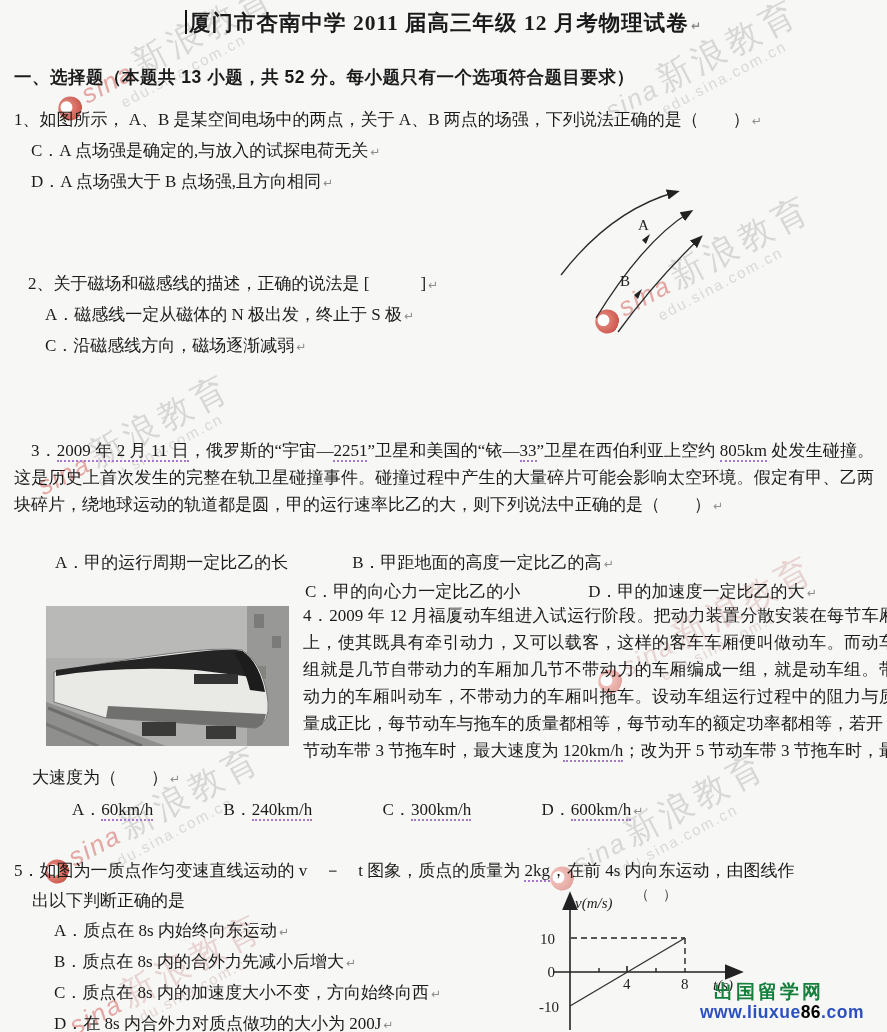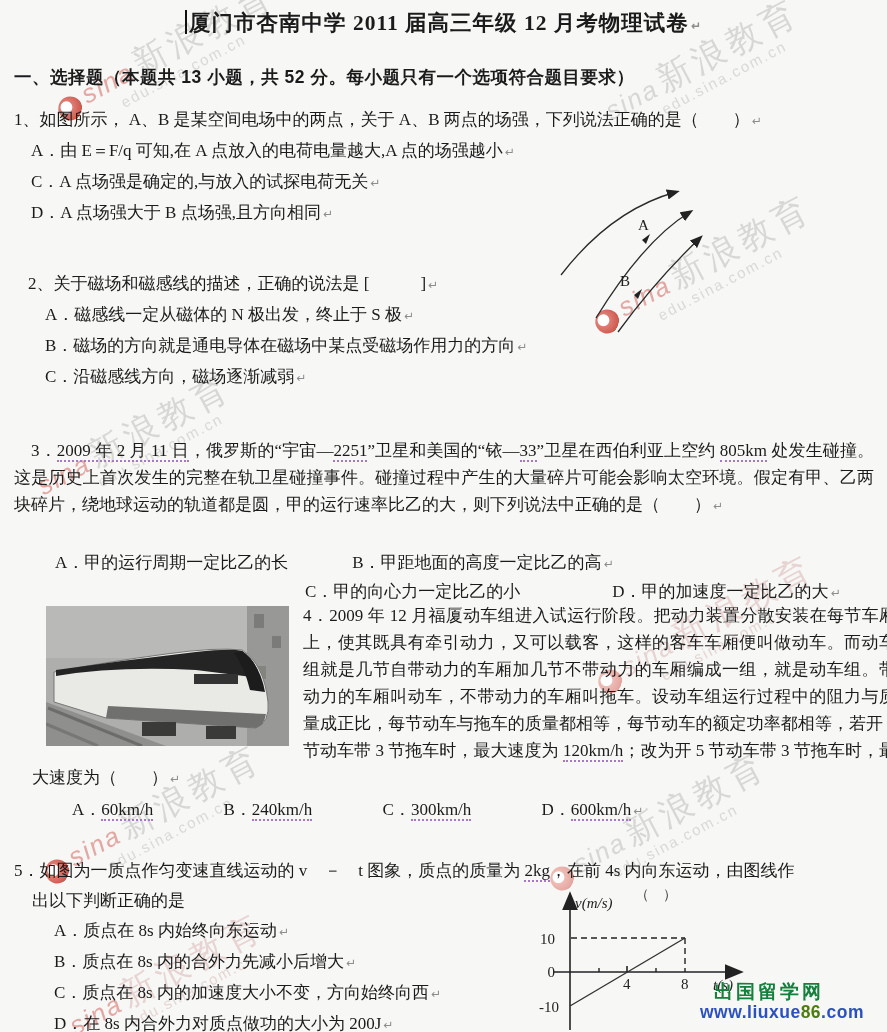--- a/index.html
+++ b/index.html
@@ -29,34 +29,34 @@
   .para{line-height:27px;text-align:justify;}
   .u{border-bottom:2px dotted #a678c8;padding-bottom:0px;}
   .eol{color:#8d8d8d;font-size:12px;margin-left:2px;font-family:"DejaVu Sans",sans-serif;}
   #q1{top:105px;left:14px;}
   #fig1{left:556px;top:182px;}
   #q2{top:269px;left:28px;}
   #q3{top:437px;left:14px;width:860px;}
   #q3row1{top:551px;left:55px;font-size:17px;white-space:nowrap;}
   #q3row1 .gapA{margin-right:64px;}
   #q3row2{top:580px;left:305px;font-size:17px;white-space:nowrap;}
-  #q3row2 .gapC{margin-right:92px;}
+  #q3row2 .gapC{margin-right:68px;}
   #q4{top:602px;left:32px;width:864px;font-size:17px;}
   #q4 .photo{float:left;width:243px;height:140px;margin:4px 14px 6px 14px;}
   #q4 .q4opts{padding-left:40px;margin-top:3px;white-space:nowrap;}
   #q4 .q4opts .opt{margin-right:66px;}
   #q5{top:856px;left:14px;}
   #q5 .line2{padding-left:18px;}
   #q5 .opts5{padding-left:40px;width:505px;}
   #q5 .opts5 .line{line-height:30px;}
   #graph{left:535px;top:886px;}
   #liuxue{left:700px;top:982px;text-align:left;line-height:1.1;font-family:"Liberation Sans","DejaVu Sans",sans-serif;}
   #liuxue .lx-name{font-size:19px;font-weight:bold;color:#15803d;letter-spacing:3px;padding-left:14px;}
   #liuxue .lx-url{font-size:17.5px;font-weight:bold;color:#2b50c0;letter-spacing:0.5px;}
-  #liuxue .lx-red{color:#4d7c0f;}
+  #liuxue .lx-red{color:#000000;}
   svg text{font-family:"Liberation Serif","DejaVu Serif",serif;}
 </style>
 </head>
 <body>
 
 <div id="page">
 
   <div class="wm wm-gray wm-redsina" style="left:48px;top:92px;">
     <div><span class="flame"></span><span class="wm-sina">sina</span><span class="wm-brand">新浪教育</span></div>
     <div class="wm-dom" style="padding-left:60px;">edu.sina.com.cn</div>
@@ -94,21 +94,20 @@
     <span class="caret"></span><span>厦门市杏南中学 2011 届高三年级 12 月考物理试卷</span><span class="eol">↵</span>
   </div>
 
   <div class="layer section">
     <span>一、选择题（本题共 13 小题，共 52 分。每小题只有一个选项符合题目要求）</span>
   </div>
 
   <div class="layer q" id="q1">
     <div class="line"><span>1、如图所示， A、B 是某空间电场中的两点，关于 A、B 两点的场强，下列说法正确的是（　　）</span><span class="eol">↵</span></div>
     <div class="opts">
-      <div class="line"><span>A．由 E＝F/q 可知,在 A 点放入的电荷电量越大,A 点的场强越小</span><span class="eol">↵</span></div>
       <div class="line"><span>C．A 点场强是确定的,与放入的试探电荷无关</span><span class="eol">↵</span></div>
       <div class="line"><span>D．A 点场强大于 B 点场强,且方向相同</span><span class="eol">↵</span></div>
     </div>
   </div>
 
   <svg class="layer" id="fig1" width="152" height="152" viewBox="0 0 152 152">
     <defs>
       <marker id="arrow" markerWidth="10" markerHeight="8" refX="7" refY="4" orient="auto">
         <polygon points="0,0 10,4 0,8" fill="#222"></polygon>
       </marker>
@@ -119,21 +118,20 @@
     <polygon points="86,58 94,52 90,62" fill="#222"></polygon>
     <polygon points="78,113 86,107 82,117" fill="#222"></polygon>
     <text x="82" y="48" font-size="15" fill="#222">A</text>
     <text x="64" y="104" font-size="15" fill="#222">B</text>
   </svg>
 
   <div class="layer q" id="q2">
     <div class="line"><span>2、关于磁场和磁感线的描述，正确的说法是 [　　　]</span><span class="eol">↵</span></div>
     <div class="opts">
       <div class="line"><span>A．磁感线一定从磁体的 N 极出发，终止于 S 极</span><span class="eol">↵</span></div>
-      <div class="line"><span>B．磁场的方向就是通电导体在磁场中某点受磁场作用力的方向</span><span class="eol">↵</span></div>
       <div class="line"><span>C．沿磁感线方向，磁场逐渐减弱</span><span class="eol">↵</span></div>
     </div>
   </div>
 
   <div class="layer q para" id="q3">
     <span>　3．</span><span class="u">2009 年 2 月 11 日</span><span>，俄罗斯的“宇宙—</span><span class="u">2251</span><span>”卫星和美国的“铱—</span><span class="u">33</span><span>”卫星在西伯利亚上空约 </span><span class="u">805km</span><span> 处发生碰撞。这是历史上首次发生的完整在轨卫星碰撞事件。碰撞过程中产生的大量碎片可能会影响太空环境。假定有甲、乙两块碎片，绕地球运动的轨道都是圆，甲的运行速率比乙的大，则下列说法中正确的是（　　）</span><span class="eol">↵</span>
   </div>
   <div class="layer" id="q3row1">
     <span class="gapA">A．甲的运行周期一定比乙的长</span><span>B．甲距地面的高度一定比乙的高</span><span class="eol">↵</span>
   </div>

